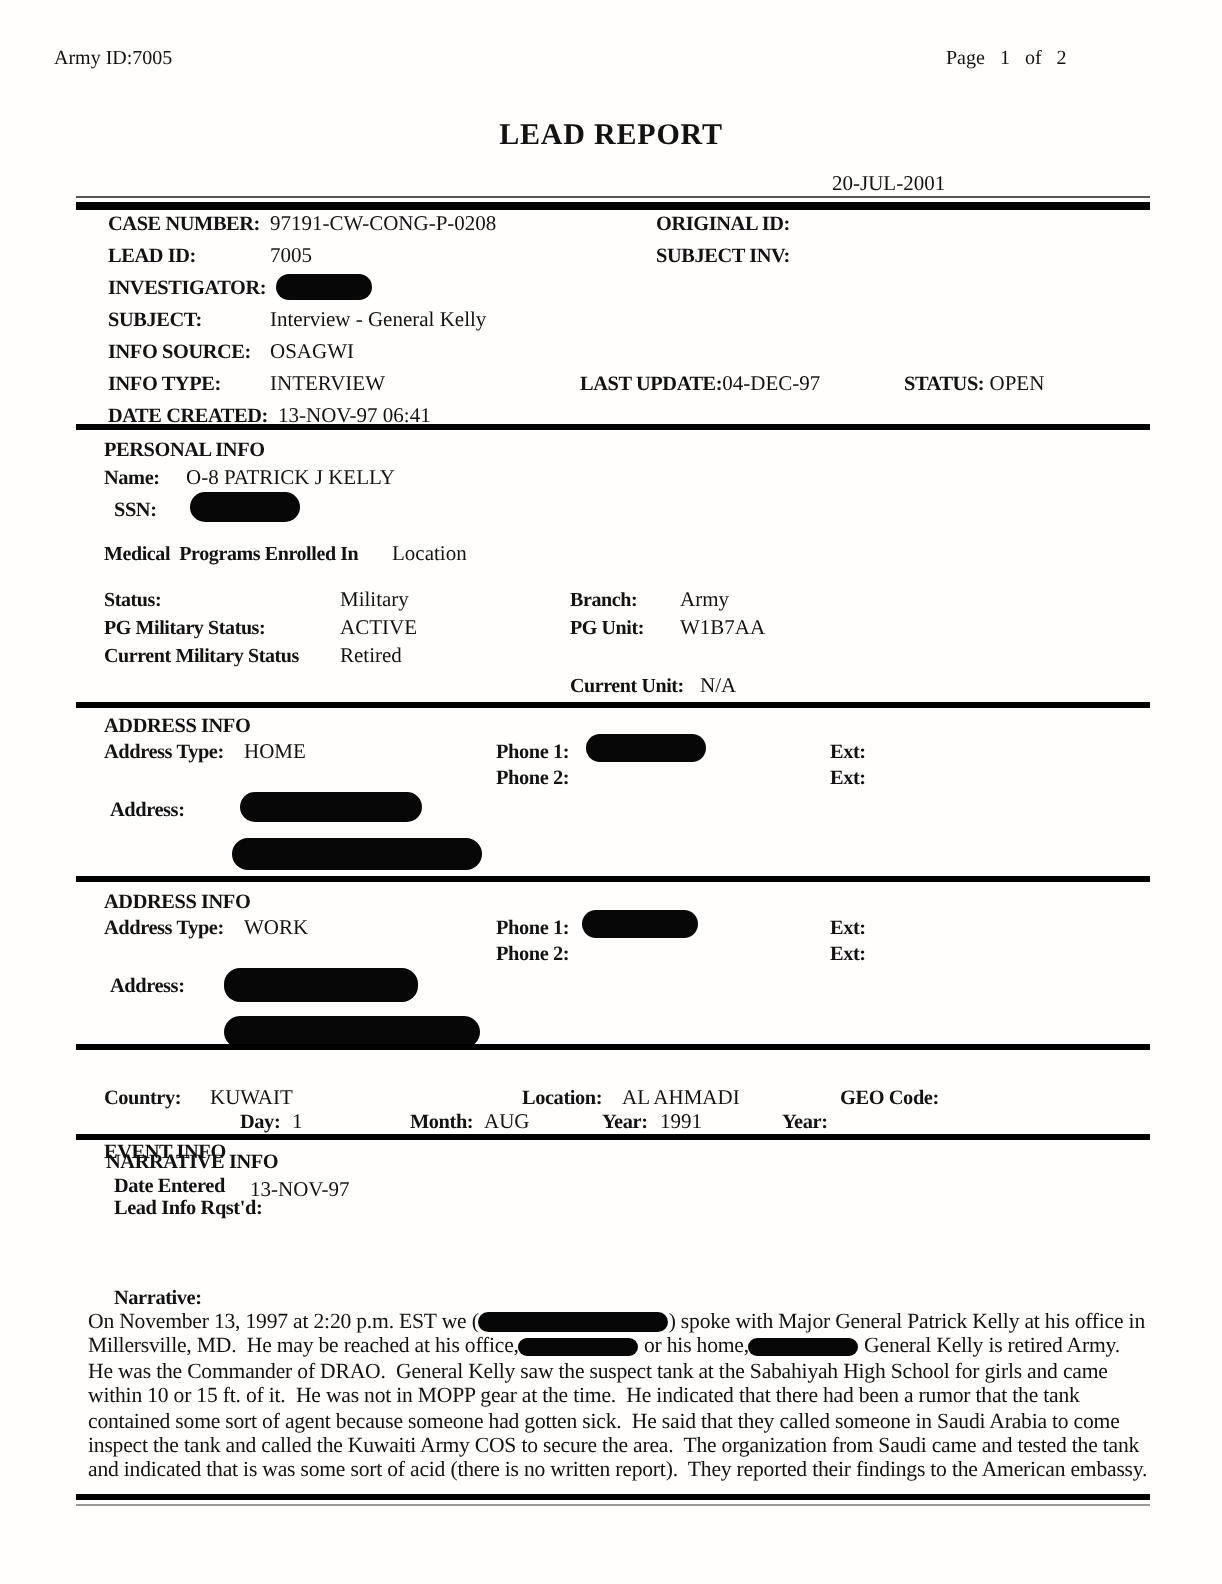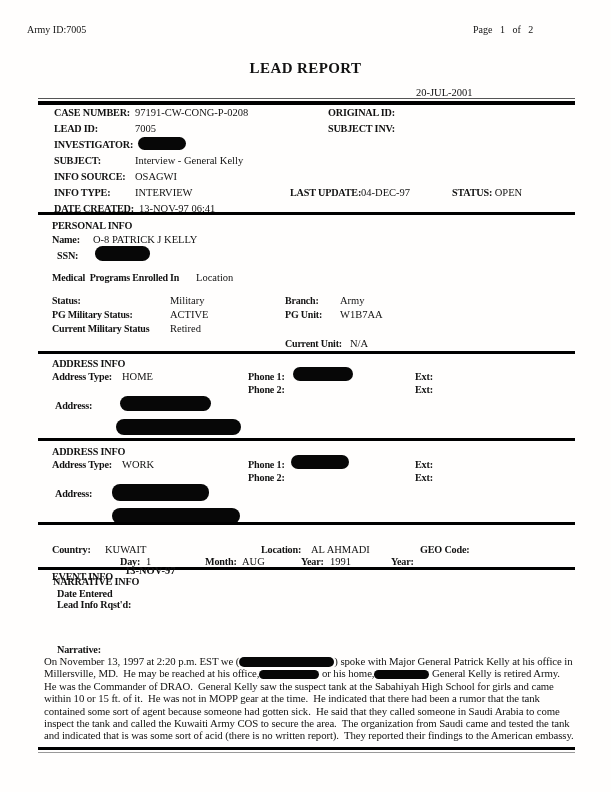--- a/index.html
+++ b/index.html
@@ -130,21 +130,21 @@
   <span class="t lbl" style="left:205px; top:555px;">Month:</span>
   <span class="t" style="left:242px; top:555px;">AUG</span>
   <span class="t lbl" style="left:301px; top:555px;">Year:</span>
   <span class="t" style="left:330px; top:555px;">1991</span>
   <span class="t lbl" style="left:391px; top:555px;">Year:</span>
 
   <div class="rule" style="top:567px; height:3px;"></div>
 
   <span class="t lbl" style="left:53px; top:575px;">NARRATIVE INFO</span>
   <span class="t lbl" style="left:57px; top:587px;">Date Entered</span>
-  <span class="t" style="left:125px; top:564px;font-weight:bold;">13-NOV-97</span>
+  <span class="t" style="left:125px; top:589px;">13-NOV-97</span>
   <span class="t lbl" style="left:57px; top:598px;">Lead Info Rqst'd:</span>
 
 
   <span class="t lbl" style="left:57px; top:643px;">Narrative:</span>
 
   <div class="para" style="left:44px; top:655px; width:531px;"><span>On November 13, 1997 at 2:20 p.m. EST we (</span><span class="redact-inline" style="width:95px; height:10px;"></span><span>) spoke with Major General Patrick Kelly at his office in Millersville, MD.  He may be reached at his office,</span><span class="redact-inline" style="width:60px; height:9px;"></span><span> or his home,</span><span class="redact-inline" style="width:55px; height:9px;"></span><span> General Kelly is retired Army.  He was the Commander of DRAO.  General Kelly saw the suspect tank at the Sabahiyah High School for girls and came within 10 or 15 ft. of it.  He was not in MOPP gear at the time.  He indicated that there had been a rumor that the tank contained some sort of agent because someone had gotten sick.  He said that they called someone in Saudi Arabia to come inspect the tank and called the Kuwaiti Army COS to secure the area.  The organization from Saudi came and tested the tank and indicated that is was some sort of acid (there is no written report).  They reported their findings to the American embassy.</span></div>
 
   <div class="rule" style="top:747px; height:2.5px;"></div>
   <div class="rule" style="top:752px; height:1px; background:#999;"></div>
 

